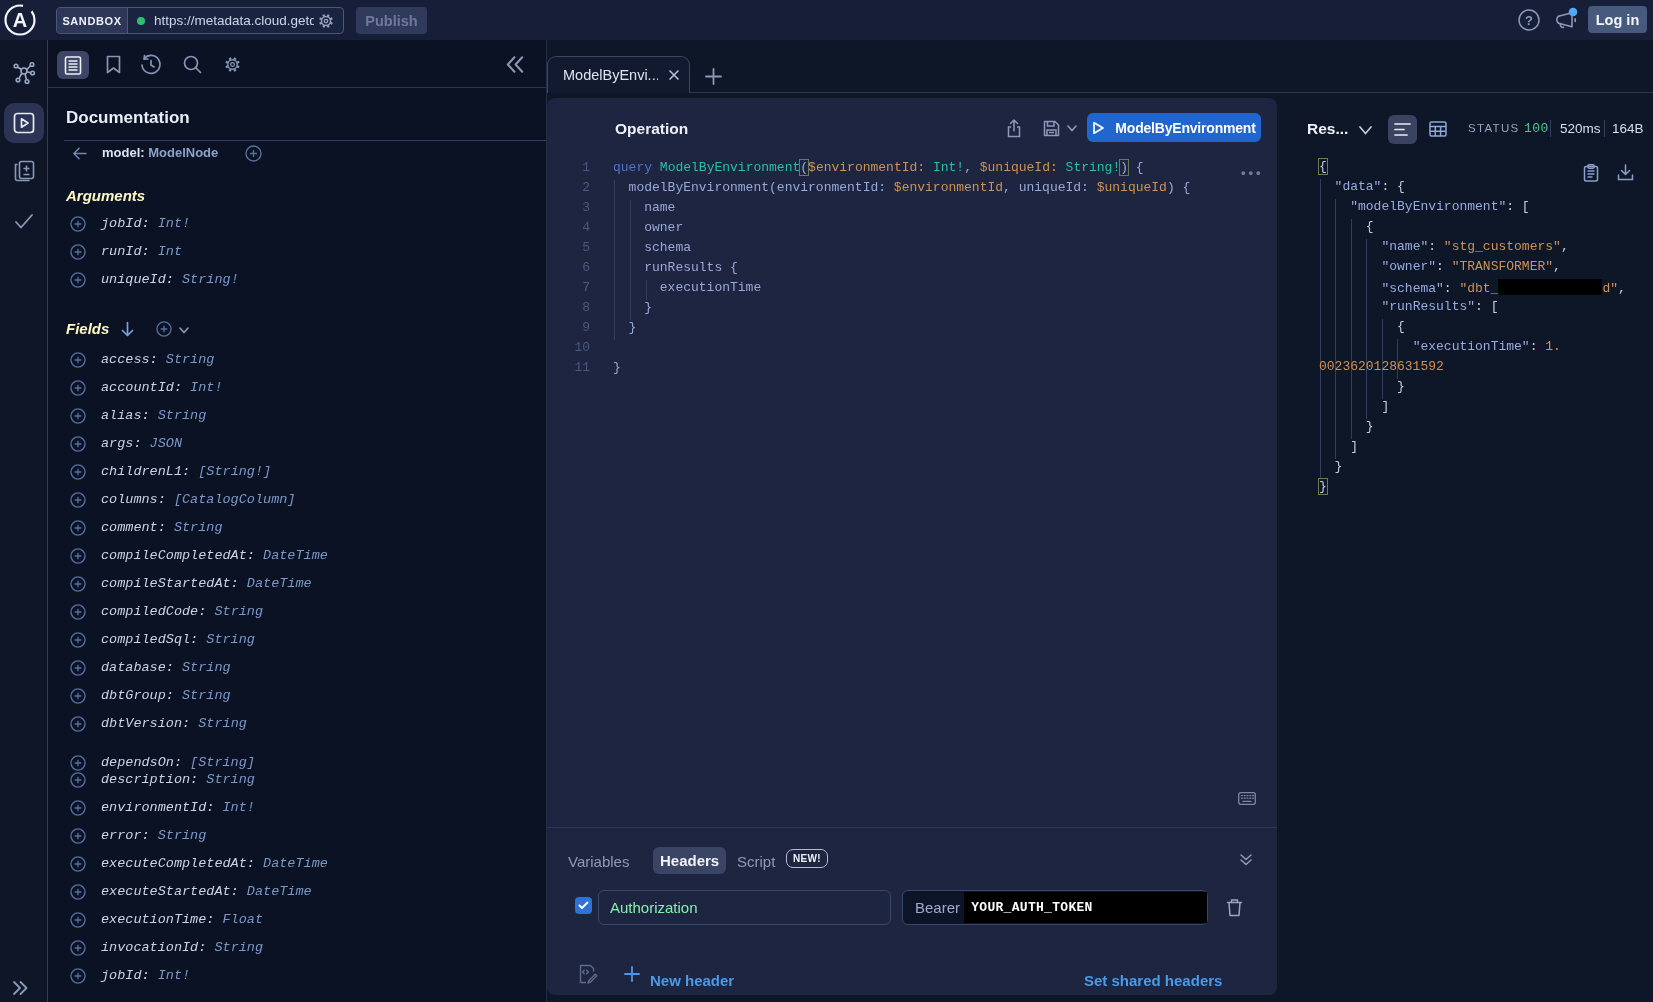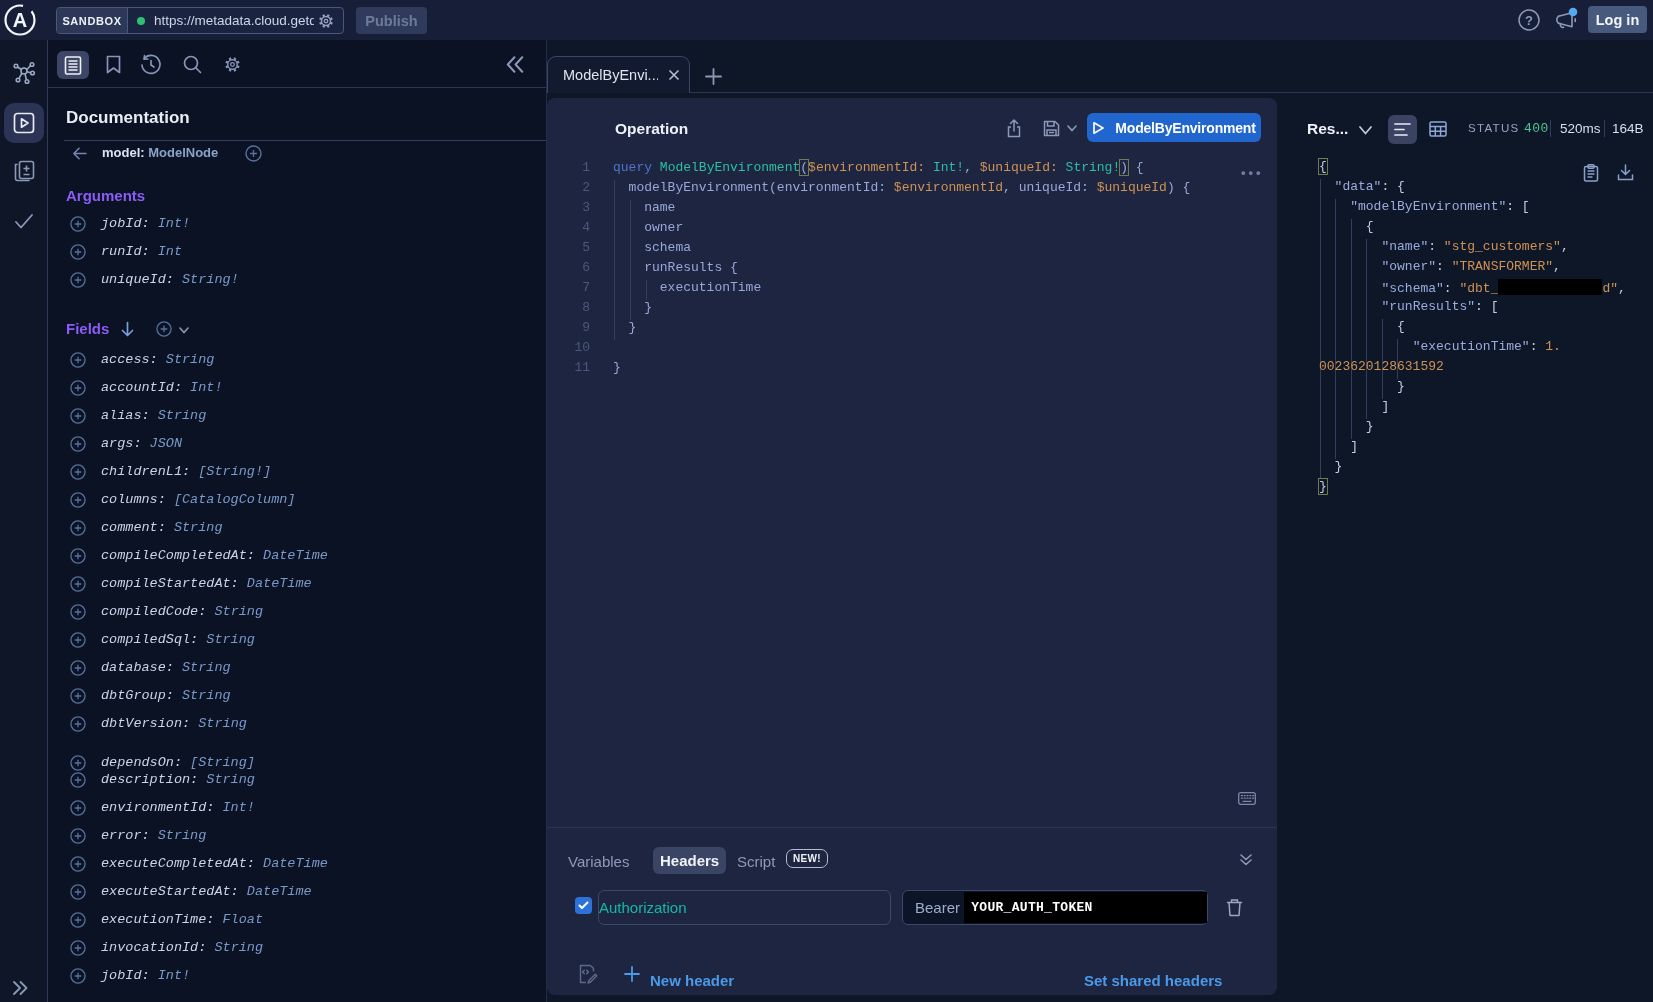--- a/index.html
+++ b/index.html
@@ -22,21 +22,21 @@
   .rail { position:absolute; left:0; top:40px; width:48px; height:962px; background:#0e1628; border-right:1px solid #313b5a; }
   .railchip { position:absolute; left:4px; top:63px; width:40px; height:40px; background:#2b3454; border-radius:10px; }
 
   
   .docpanel { position:absolute; left:48px; top:40px; width:499px; height:962px; background:#0b1224; border-right:1px solid #232d4a; }
   .dochead { position:absolute; left:0; top:0; width:498px; height:48px; border-bottom:1px solid #2b3450; }
   .headchip { position:absolute; left:9px; top:11px; width:32px; height:28px; background:#3d4666; border-radius:6px; }
   .docbody { position:absolute; left:0; top:49px; width:498px; height:913px; }
   .doctitle { position:absolute; left:18px; top:19px; font-size:17px; font-weight:bold; color:#e8edf6; }
   .docdivider { position:absolute; left:16px; top:51px; width:482px; height:1px; background:#333e5c; }
-  .h2 { font-size:15px; font-weight:bold; color:#8b5cf6; }
+  .h2 { font-size:15px; font-weight:bold; color:#fef9c3;font-style:italic; }
   .frow { position:absolute; left:0; height:28px; width:498px; display:flex; align-items:flex-start;font-style:italic; }
   .frow svg { margin-left:22px; }
   .fname { margin-left:15px; font-family:"Liberation Mono",monospace; font-size:13.5px; color:#c9d4e8; }
   .ftype { font-family:"Liberation Mono",monospace; font-size:13.5px; color:#7b98c8; }
 
   
   .tabbar { position:absolute; left:547px; top:44px; width:1106px; height:49px; border-bottom:1px solid #2b3450; }
   .tab { position:absolute; left:0px; top:12px; width:143px; height:37px; background:#111a2e; border:1px solid #3a4666; border-bottom:none; border-radius:9px 9px 0 0; display:flex; align-items:center; }
   .tabtext { margin-left:15px; color:#dfe5f0; font-size:14.5px; width:95px; white-space:nowrap; overflow:hidden; }
 
@@ -51,21 +51,21 @@
   .ck { color:#5273cc; } 
   .ct { color:#2dbfa2; } 
   .co { color:#cf9254; } 
   .cp { color:#98a8d8; } 
   .bhl { outline:1px solid #6d7a52; }
   .carddivider { position:absolute; left:0; top:729px; width:730px; height:1px; background:#2c3654; }
   .vtab { font-size:15px; color:#8e9ab8; }
   .vtab.active { background:#3a4565; color:#f0f3f8; font-weight:bold; border-radius:6px; }
   .newbadge { border:1px solid #b4bdd0; border-radius:7px; color:#eef1f6; font-size:10px; font-weight:bold; letter-spacing:.3px; padding:3px 6px; }
   .hinput1 { position:absolute; left:51px; top:792px; width:293px; height:35px; border:1px solid #3c4868; border-radius:6px; background:#1d2541; display:flex; align-items:center; }
-  .hinput1 span { font-size:15px; color:#14b8a6; }
+  .hinput1 span { margin-left:11px; font-size:15px; color:#86efac; }
   .hinput2 { position:absolute; left:355px; top:792px; width:306px; height:35px; border:1px solid #3c4868; border-radius:6px; background:#0c1528; display:flex; align-items:center; }
   .checkbox { position:absolute; left:28px; top:799px; width:17px; height:17px; background:#2d72d9; border-radius:4px; display:flex; align-items:center; justify-content:center; }
   .blacktoken { background:#000; color:#fff; font-family:"Liberation Mono",monospace; font-size:13px; font-weight:bold; letter-spacing:0.3px; height:31px; display:flex; align-items:center; padding:0 7px; width:248px; }
   .bluelink { color:#4b9ae8; font-size:15px; }
 
   
   .resp { position:absolute; left:1277px; top:89px; width:376px; height:913px; }
   .rtitle { position:absolute; left:30px; top:31px; font-size:15.5px; font-weight:bold; color:#eef1f8; }
   .rchip { position:absolute; left:111px; top:26px; width:29px; height:29px; background:#3a4462; border-radius:6px; }
   .status { position:absolute; left:191px; top:33px; font-size:11.5px; letter-spacing:1.3px; color:#98a4c0; }
@@ -519,21 +519,21 @@
     </svg>
   <div class="rchip"></div>
   <svg class="abs" style="left:117px;top:33px" width="17" height="15" viewBox="0 0 17 15" fill="none" stroke="#e8ecf4" stroke-width="1.7">
     <path d="M1 2 h15 M1 7.5 h9 M1 13 h12" stroke-linecap="round"></path>
   </svg>
   <svg class="abs" style="left:152px;top:32px" width="18" height="16" viewBox="0 0 18 16" fill="none" stroke="#8ea6d8" stroke-width="1.5">
     <rect x="1" y="1" width="16" height="14" rx="1.5"></rect>
     <path d="M1 5.6 h16 M1 10.3 h16 M6.3 5.6 v9.4 M11.6 5.6 v9.4"></path>
   </svg>
   <div class="status">STATUS</div>
-  <div class="s200">400</div>
+  <div class="s200">100</div>
   <div class="rsep" style="left:273px"></div>
   <div class="rmeta" style="left:283px">520ms</div>
   <div class="rsep" style="left:327px"></div>
   <div class="rmeta" style="left:335px">164B</div>
 
   <svg class="abs" style="left:306px;top:75px" width="16" height="18" viewBox="0 0 16 18" fill="none" stroke="#8aa0cc" stroke-width="1.5">
     <rect x="1.5" y="2.5" width="13" height="14.5" rx="1.5"></rect>
     <rect x="5" y="0.8" width="6" height="3.4" rx="1"></rect>
     <path d="M4.5 7h7M4.5 10h7M4.5 13h5"></path>
   </svg>

